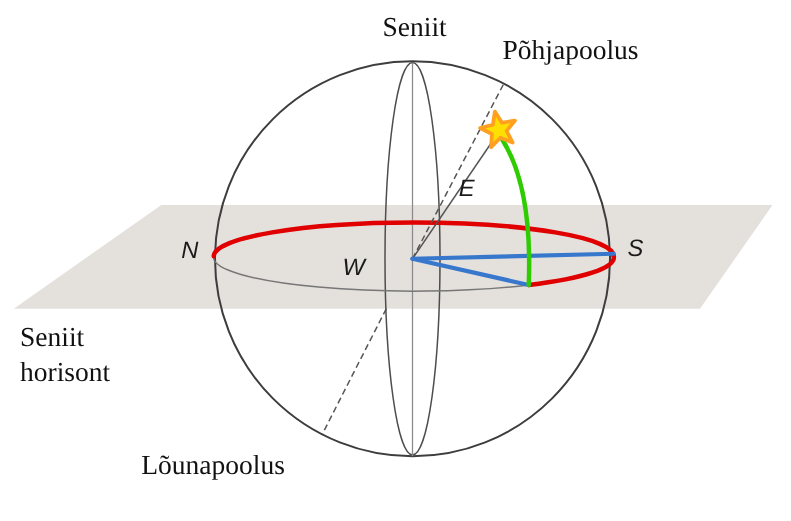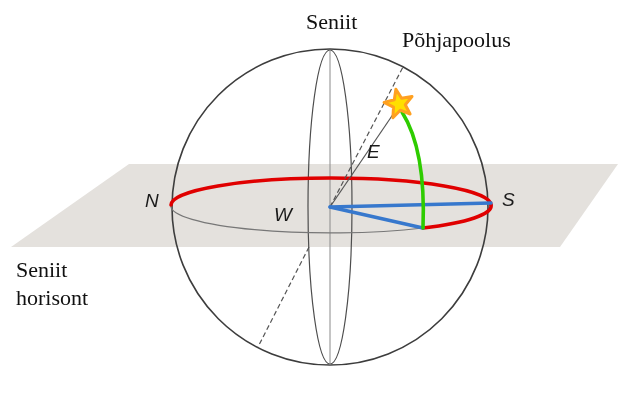--- a/index.html
+++ b/index.html
@@ -77,20 +77,21 @@
     </g>
   </svg>
 
   <div class="lbl lbl-zenith">Seniit</div>
 
   <div class="lbl lbl-npole">Põhjapoolus</div>
 
   <div class="lbl lbl-horizon">Seniit
 horisont</div>
 
+  <div class="lbl lbl-spole">Lõunapoolus</div>
 
 
   <div class="dir dir-n">N</div>
 
   <div class="dir dir-s">S</div>
 
   <div class="dir dir-w">W</div>
 
   <div class="dir dir-e">E</div>
 </div>

